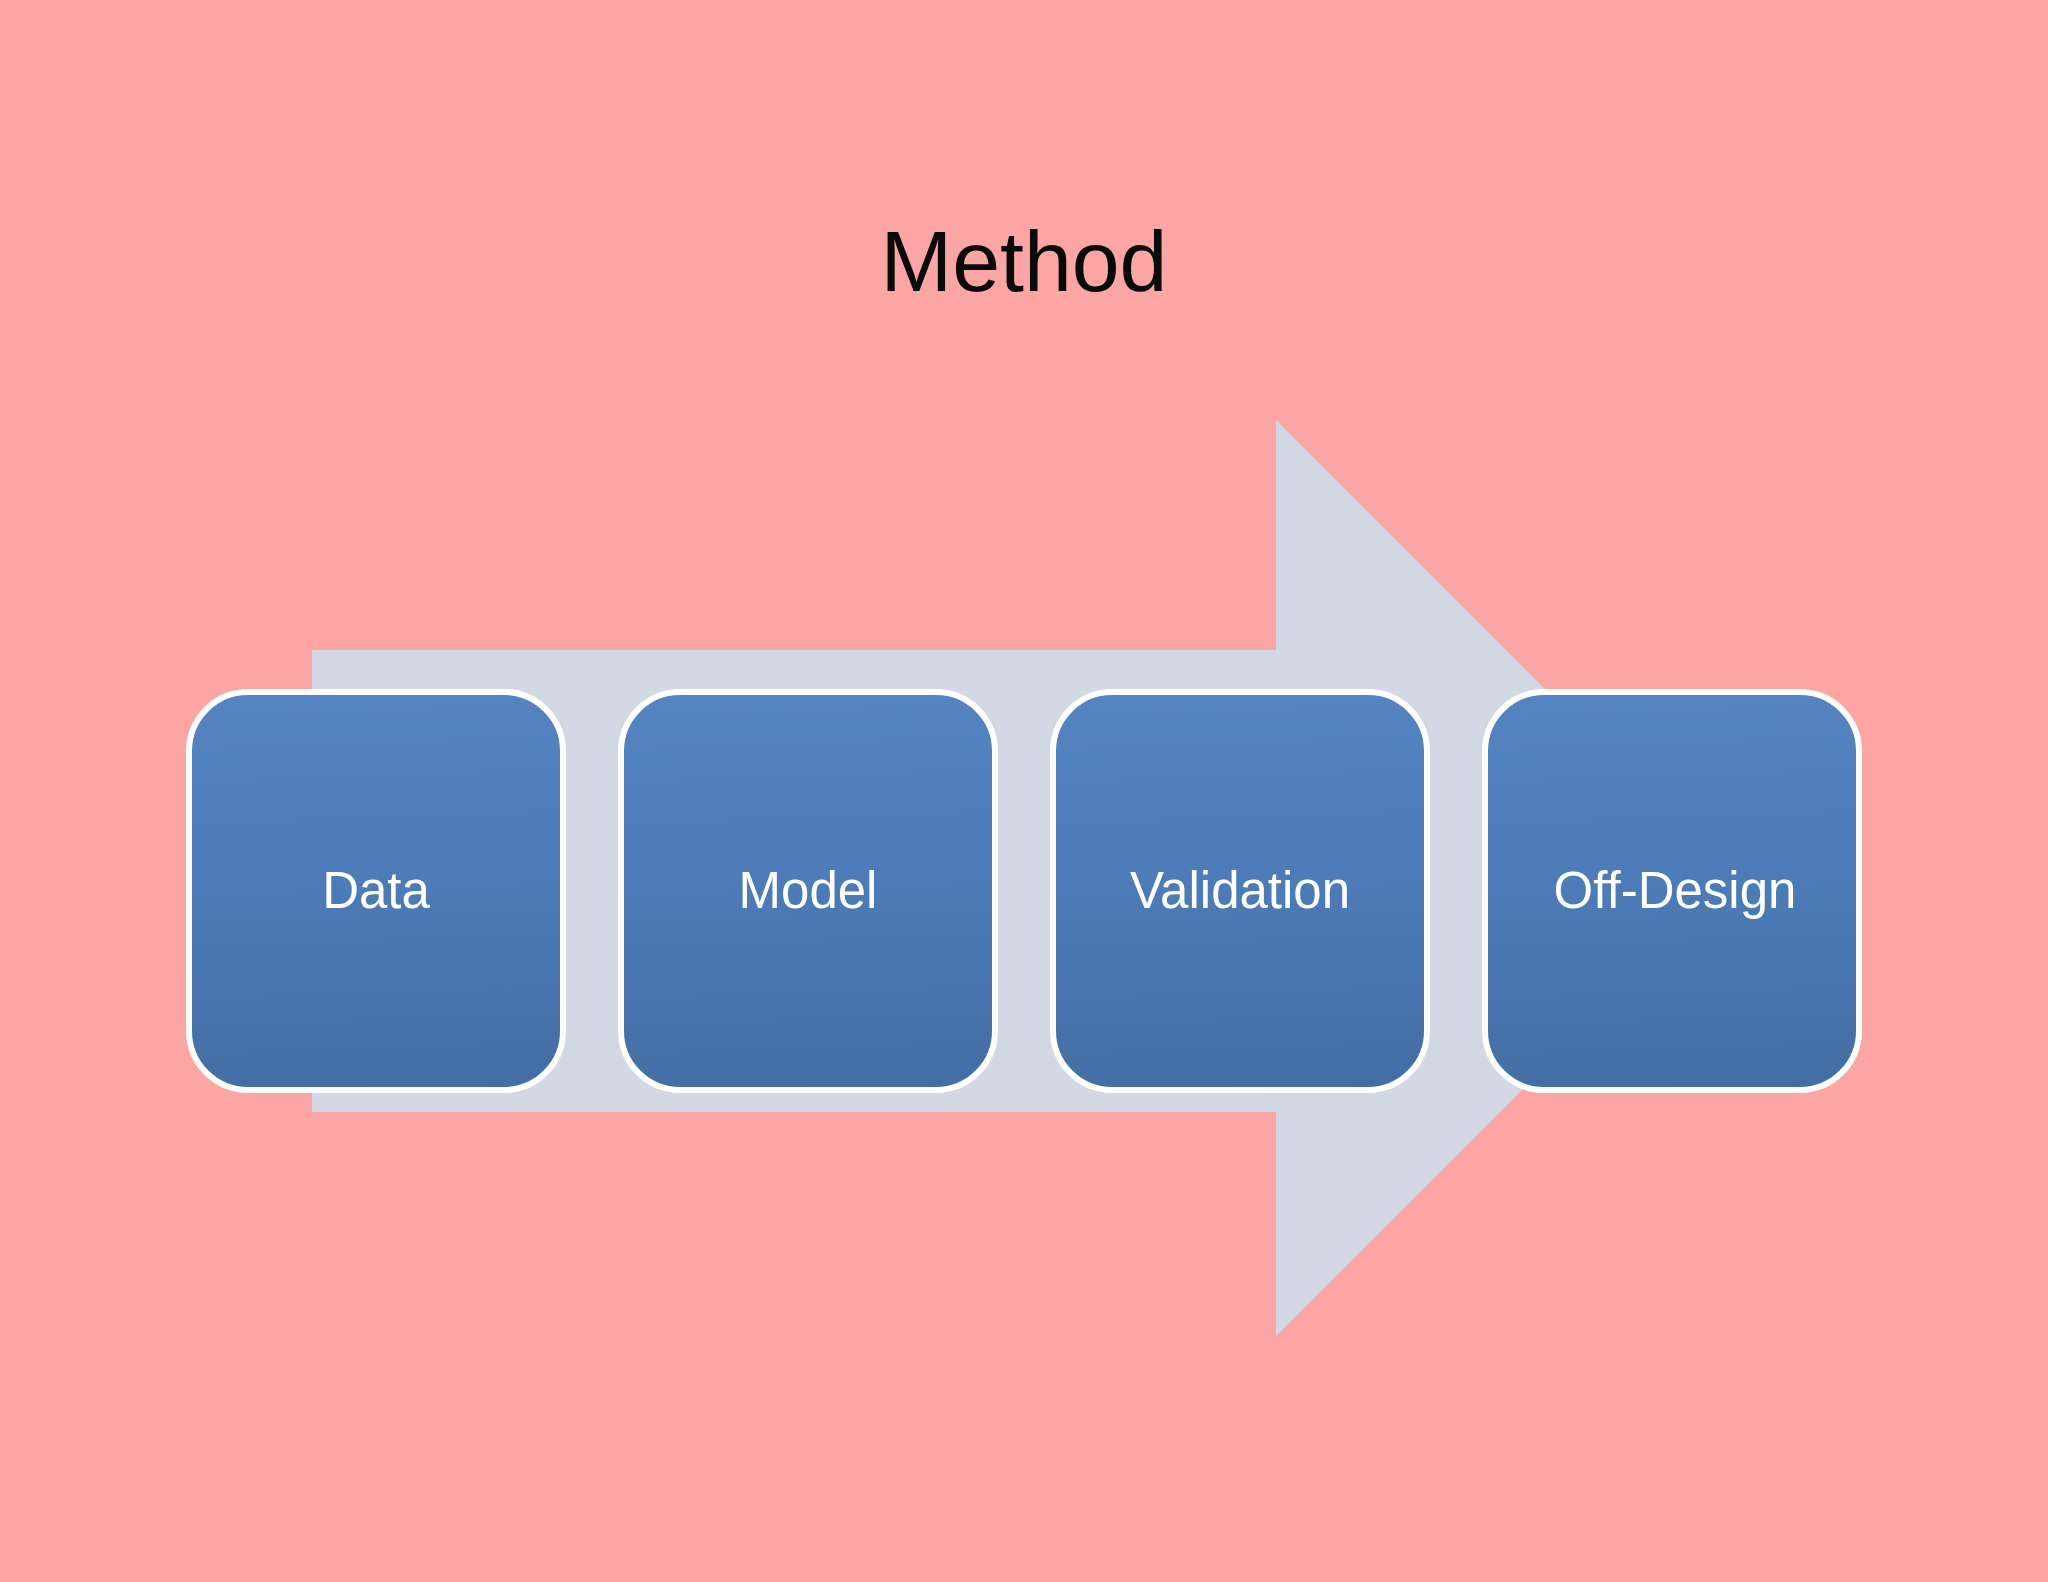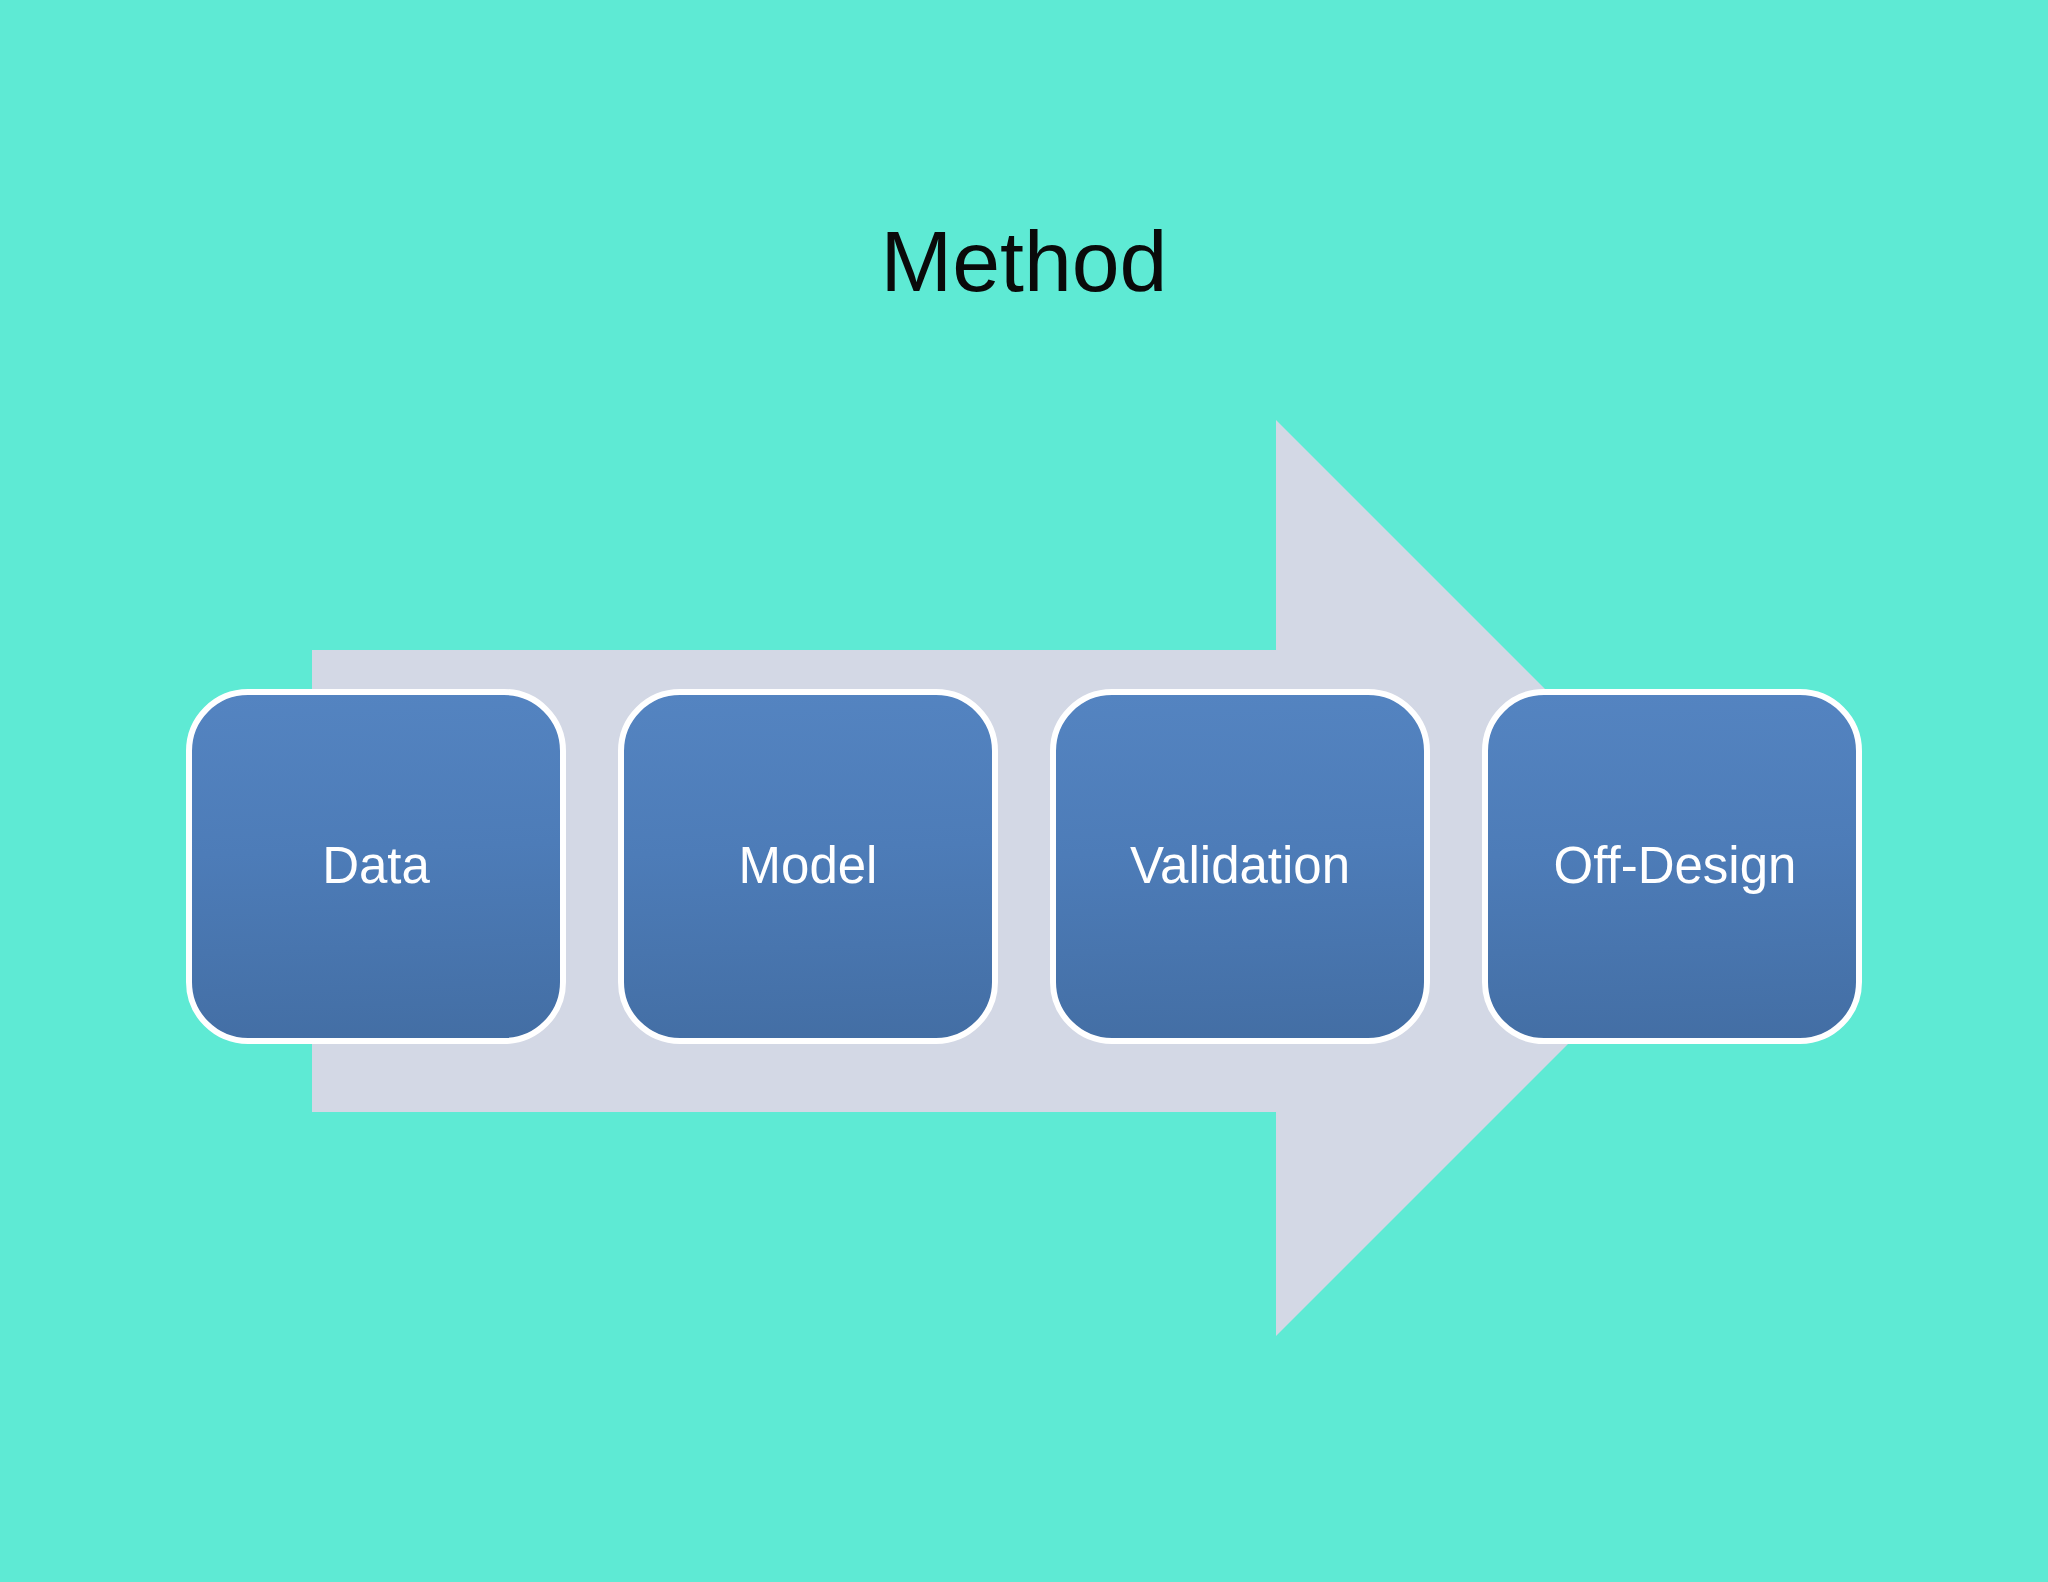--- a/index.html
+++ b/index.html
@@ -4,21 +4,21 @@
 <style>
   html, body {
     margin: 0;
     padding: 0;
     background: #ffffff;
   }
   .slide {
     position: relative;
     width: 2048px;
     height: 1582px;
-    background: #5eead4;
+    background: #fca5a5;
     overflow: hidden;
     font-family: "Liberation Sans", sans-serif;
   }
   .slide-title {
     position: absolute;
     left: 0;
     top: 218px;
     width: 2048px;
     text-align: center;
     font-size: 86px;
@@ -30,21 +30,21 @@
     position: absolute;
     left: 0;
     top: 0;
     width: 2048px;
     height: 1582px;
   }
   .step-box {
     position: absolute;
     top: 689px;
     width: 380px;
-    height: 355px;
+    height: 404px;
     box-sizing: border-box;
     border: 6px solid #ffffff;
     border-radius: 62px;
     background: linear-gradient(178deg, #5484c1 0%, #4d7cb8 45%, #456fa5 100%);
     background: linear-gradient(178deg, #5484c1 0%, #4d7cb8 45%, #436ea4 100%);
     display: flex;
     align-items: center;
     justify-content: center;
   }
   .step-box .label {

